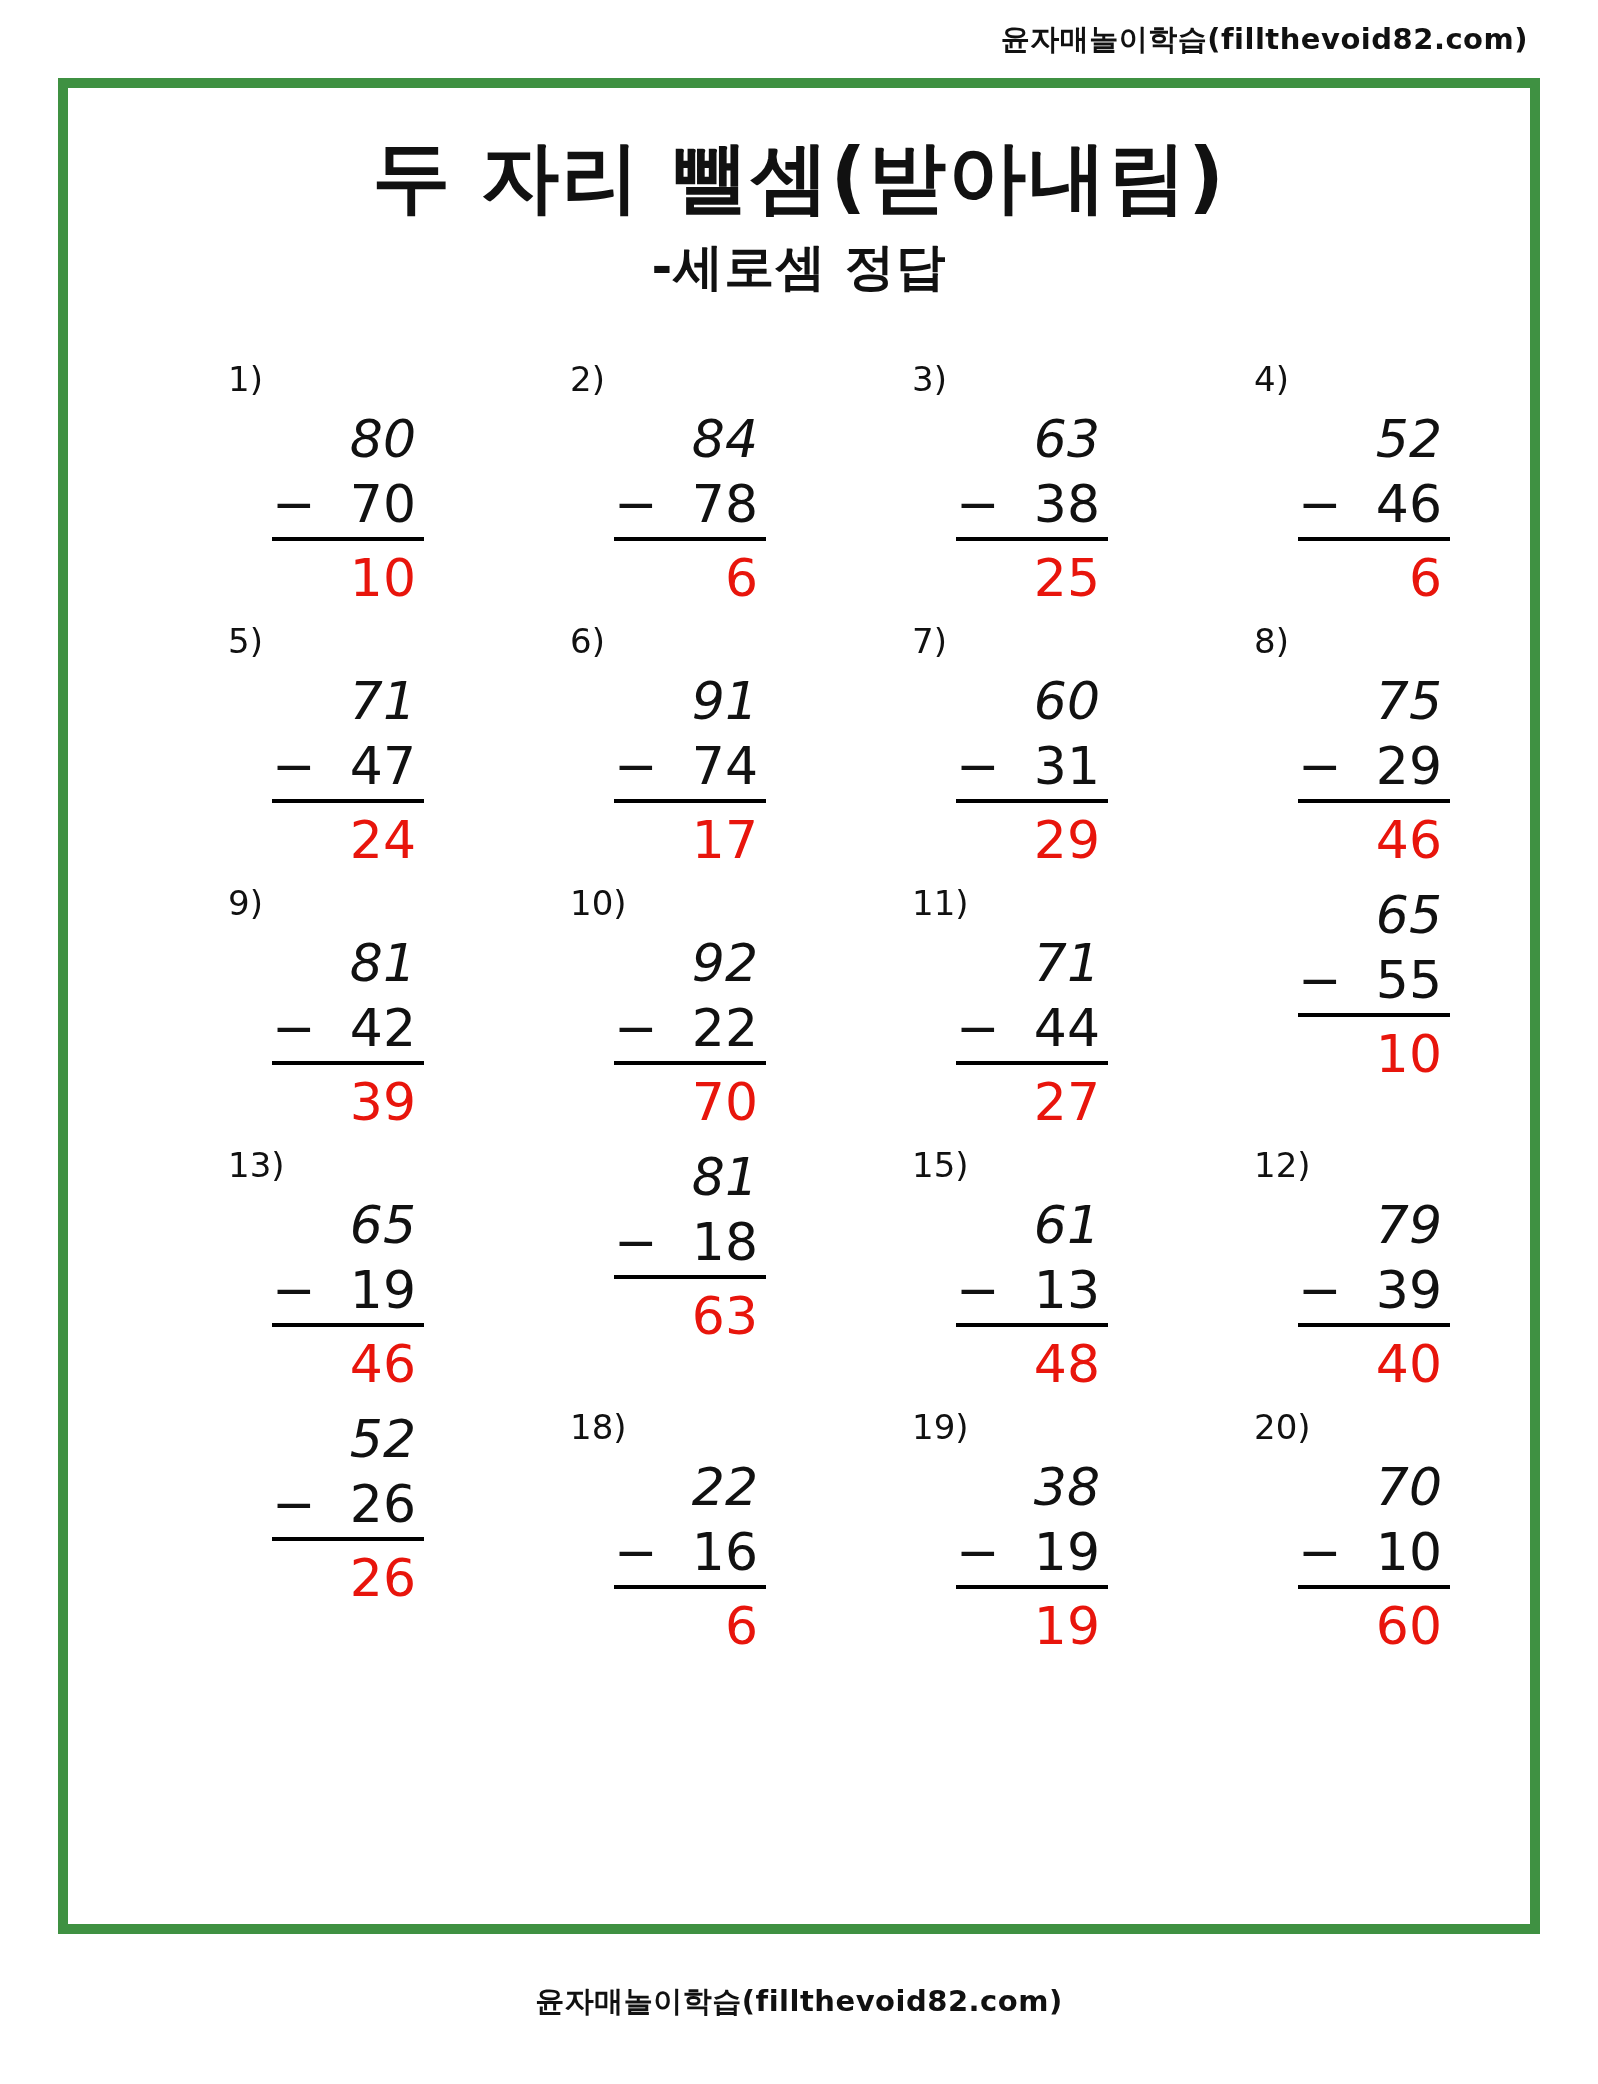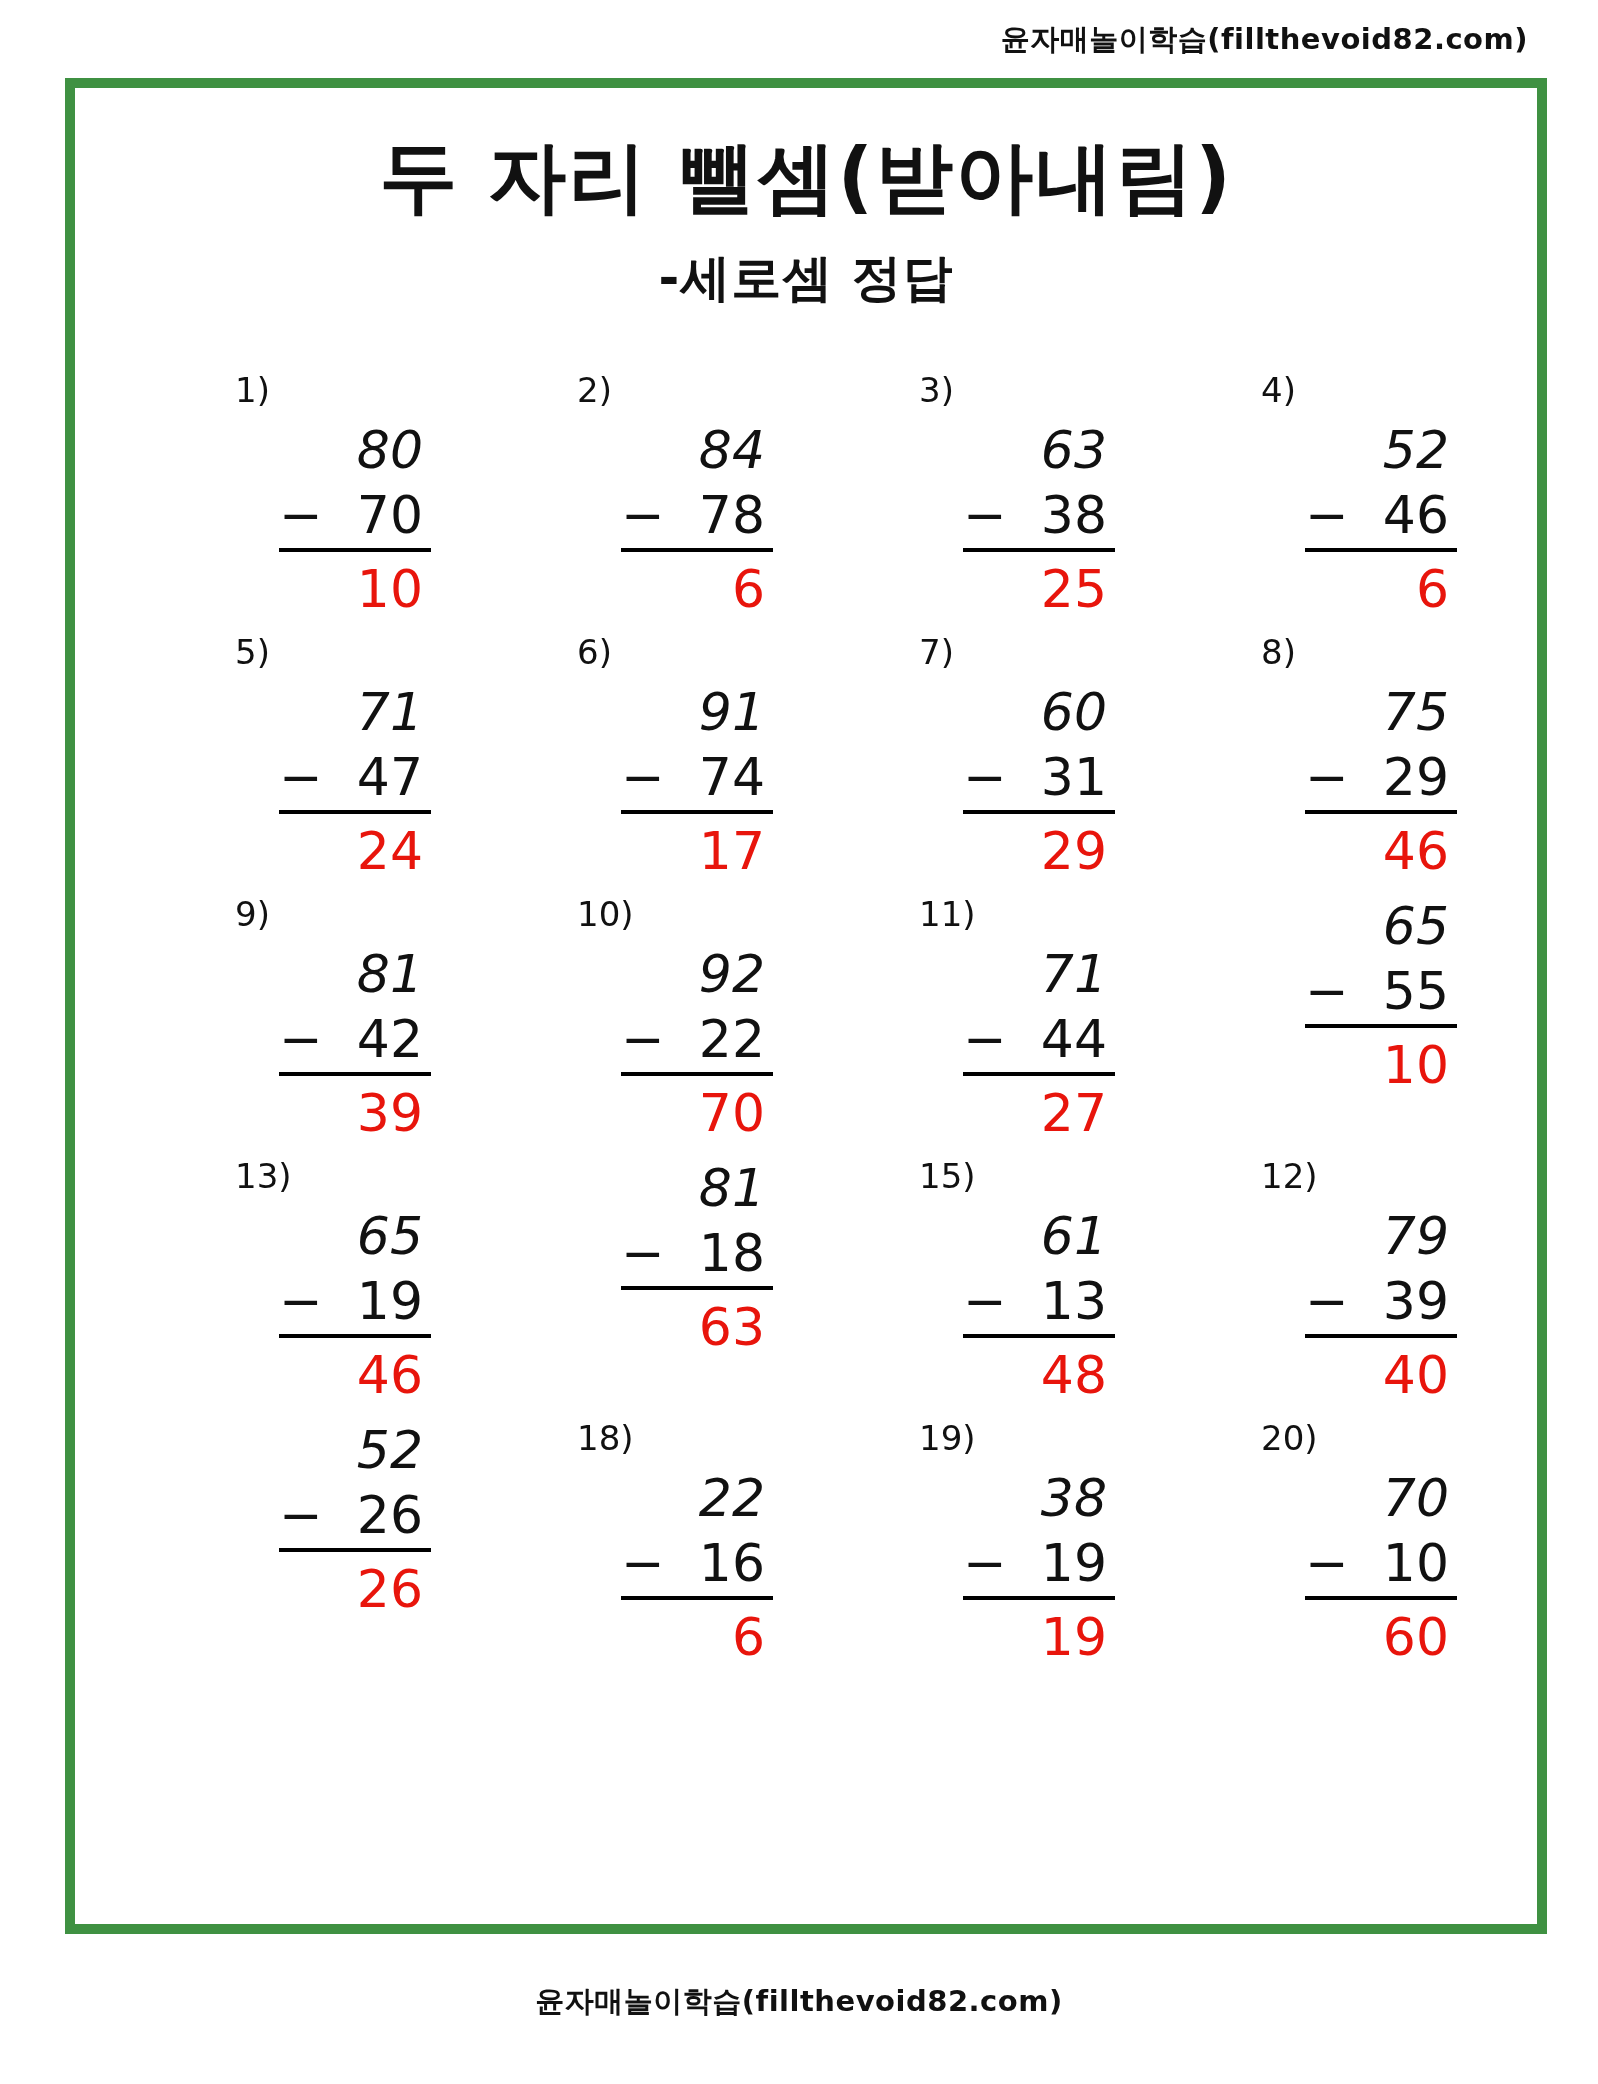--- a/index.html
+++ b/index.html
@@ -7,31 +7,31 @@
   body {
     width:1598px; height:2084px; position:relative;
     font-family:"DejaVu Sans","Liberation Sans",sans-serif;
     color:#111111;
   }
   .watermark-top {
     position:absolute; top:20px; right:70px;
     font-size:29px; font-weight:700; letter-spacing:0.5px;
   }
   .frame {
-    position:absolute; left:65px; top:78px;
+    position:absolute; left:58px; top:78px;
     width:1482px; height:1856px;
     border:10px solid var(--border-color, #3f9142);
     background:#ffffff;
   }
   .title {
     margin-top:38px; text-align:center;
     font-size:78px; font-weight:800; letter-spacing:2px;
   }
   .subtitle {
-    margin-top:14px; text-align:center;
+    margin-top:3px; text-align:center;
     font-size:50px; font-weight:800; letter-spacing:1px;
   }
   .grid {
     margin:58px 0 0 160px;
     display:grid;
     grid-template-columns:repeat(4, 342px);
     grid-auto-rows:262px;
   }
   .prob-num { font-size:34px; font-weight:400; margin-bottom:8px; }
   .arith { width:152px; margin-left:44px; font-size:52px; }

